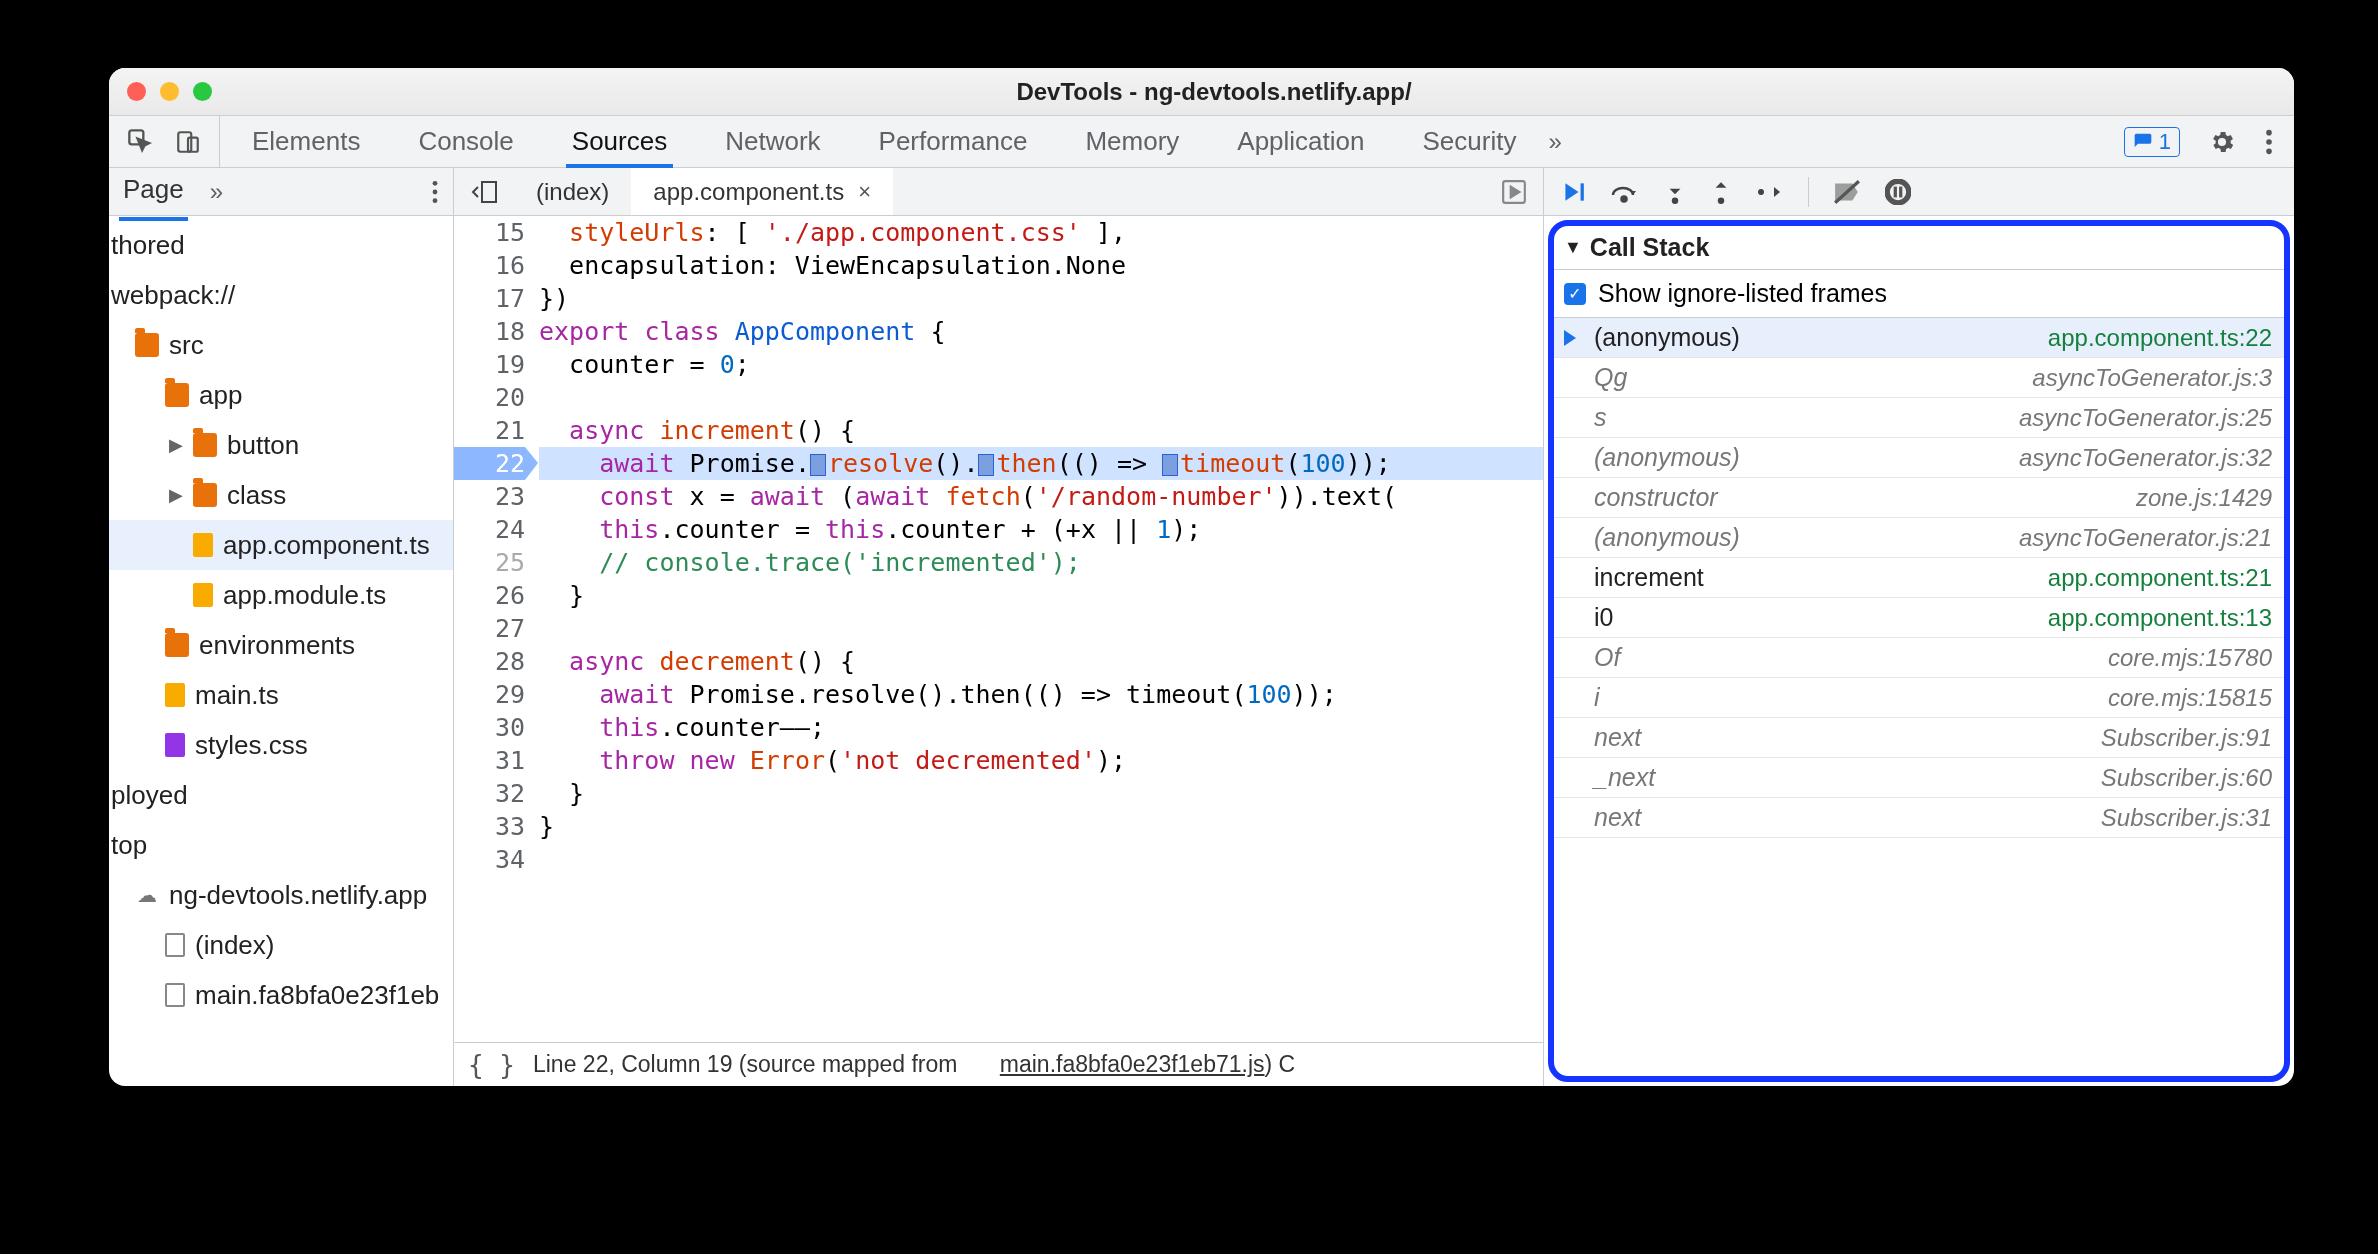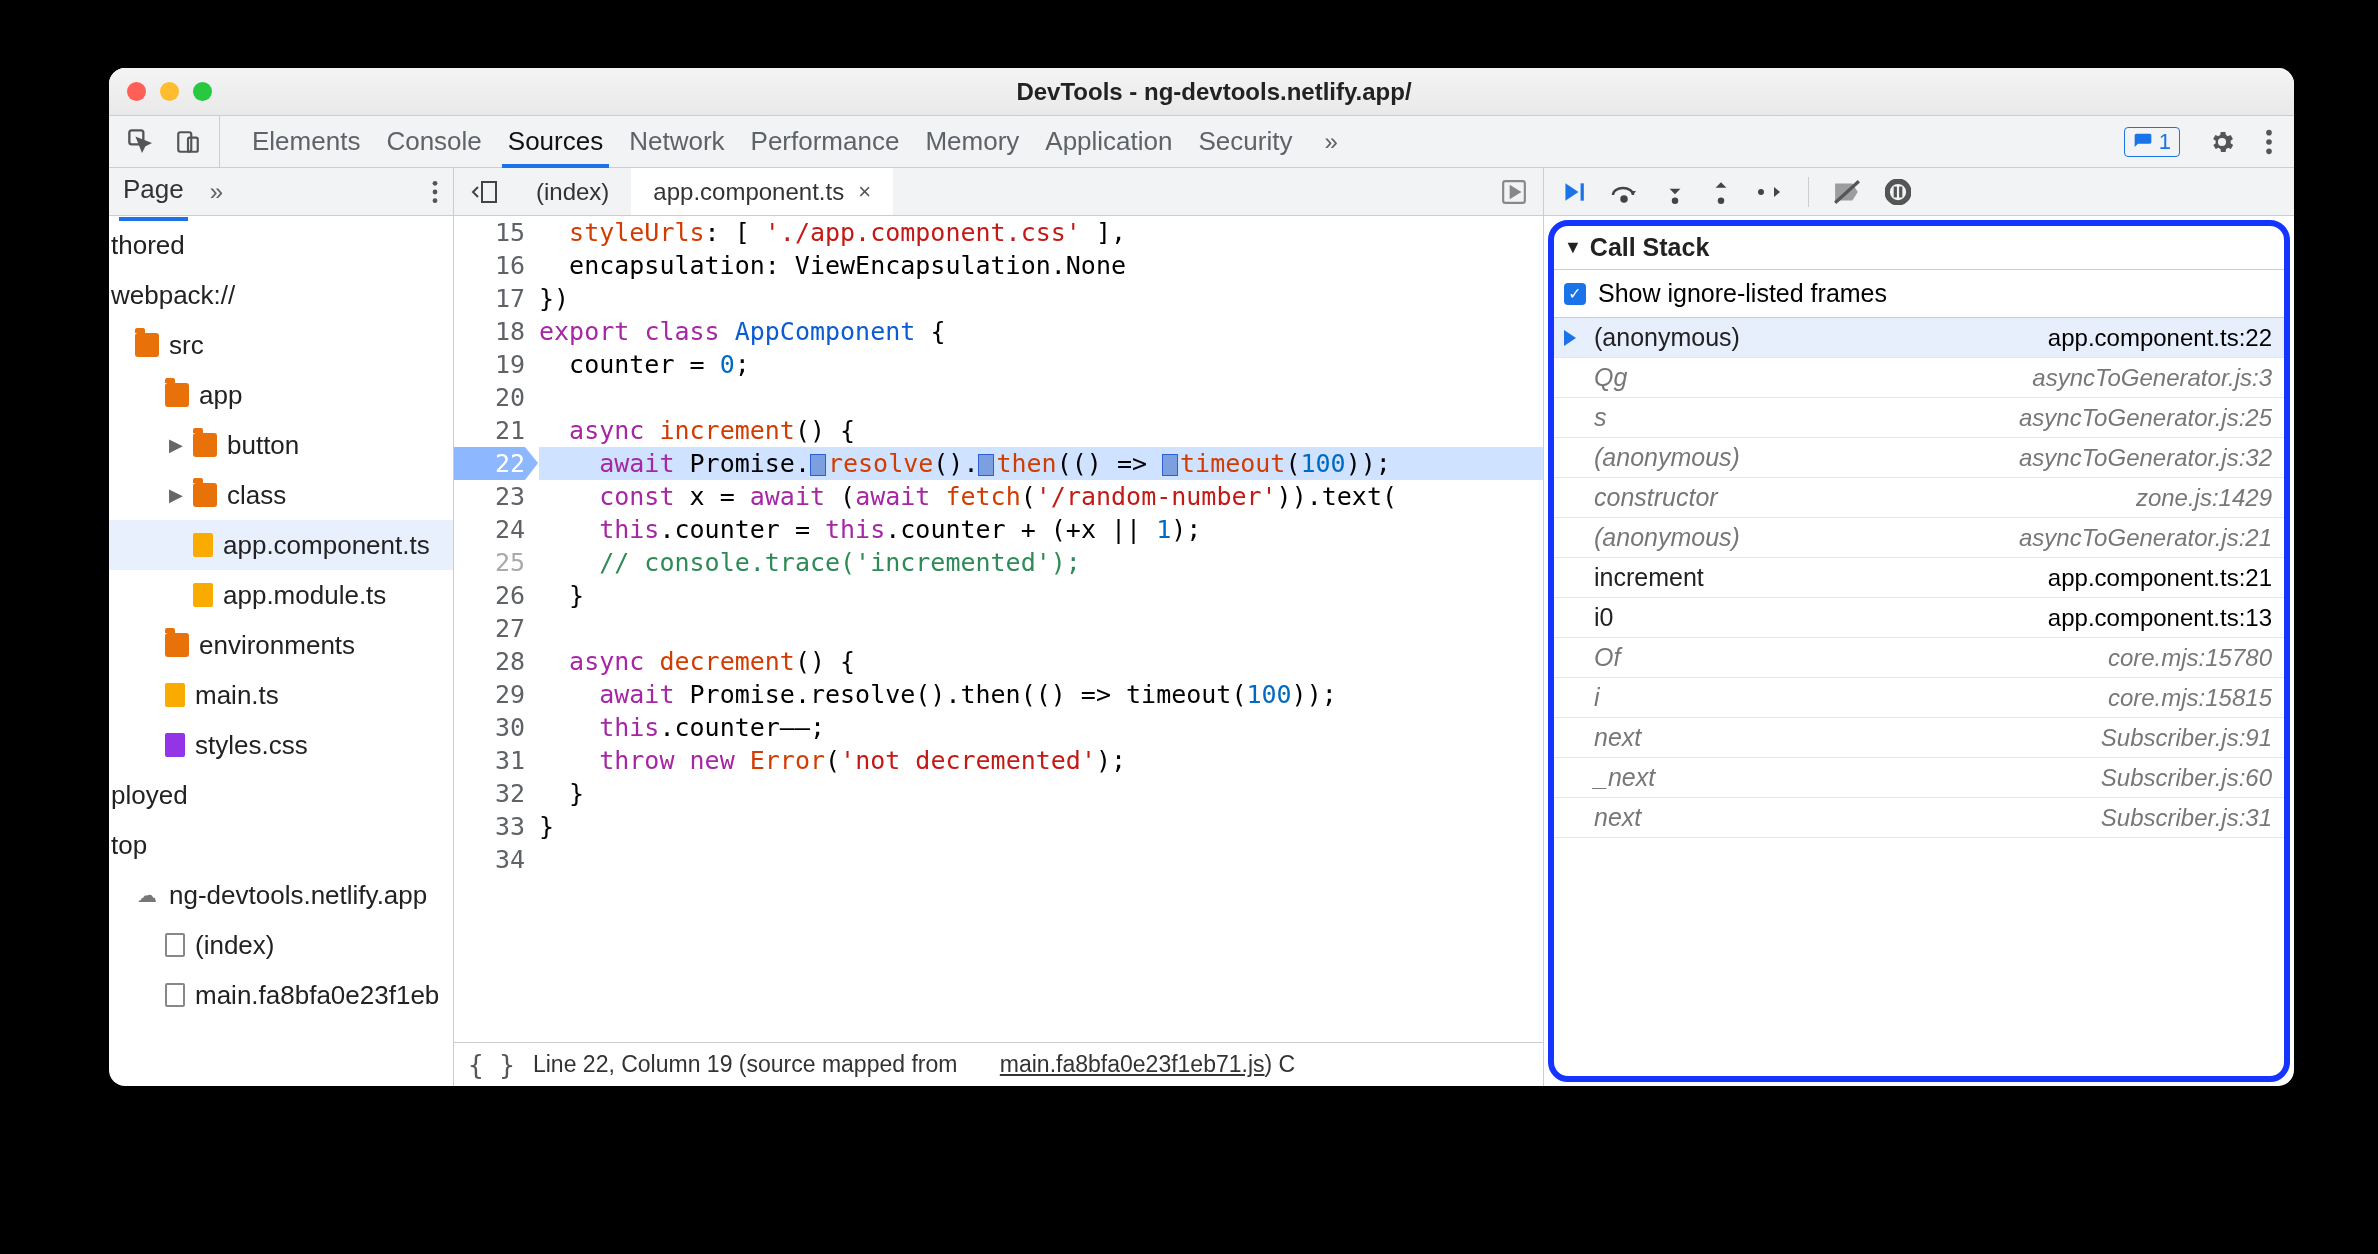--- a/index.html
+++ b/index.html
@@ -30,21 +30,21 @@
   .titlebar{height:48px;background:linear-gradient(#f4f4f5,#e9e9ea);display:flex;align-items:center;padding:0 18px;border-bottom:1px solid var(--grey-border);}
   .lights{display:flex;gap:14px;margin-right:20px;}
   .light{width:19px;height:19px;border-radius:50%;}
   .red{background:#ff5f57;}
   .yel{background:#febc2e;}
   .grn{background:#28c840;}
   .title{flex:1;text-align:center;font-size:24px;font-weight:600;color:#222;margin-right:80px;}
   
   .tabsbar{height:52px;display:flex;align-items:center;border-bottom:1px solid var(--grey-border);background:var(--grey-light);font-size:26px;color:#444;}
   .tb-left-icons{display:flex;gap:20px;padding:0 18px;align-items:center;border-right:1px solid var(--grey-border);height:100%;}
-  .tabs{display:flex;gap:26px;padding:0 32px;height:100%;align-items:center;}
+  .tabs{display:flex;gap:58px;padding:0 32px;height:100%;align-items:center;}
   .tab{cursor:default;position:relative;color:var(--grey-text);height:100%;display:flex;align-items:center;}
   .tab.active{color:#111;}
   .tab.active::after{content:"";position:absolute;left:-6px;right:-6px;bottom:-1px;height:4px;background:var(--blue);}
   .tb-spacer{flex:1;}
   .tb-right{display:flex;align-items:center;gap:28px;padding:0 20px;}
   .chev{font-size:24px;color:var(--grey-text);}
   .badge{display:inline-flex;align-items:center;gap:6px;border:1px solid var(--blue);border-radius:4px;padding:0 8px;height:30px;color:var(--blue);font-size:22px;}
   .gear,.kebab{color:#555;}
   
   .work{flex:1;display:flex;min-height:0;}
@@ -104,21 +104,21 @@
   .stack-head .tri{font-size:18px;}
   .stack-opt{height:48px;display:flex;align-items:center;gap:12px;padding:0 10px;font-size:25px;border-bottom:1px solid var(--grey-border);}
   .cbx{width:22px;height:22px;background:var(--blue);border-radius:4px;display:flex;align-items:center;justify-content:center;color:#fff;font-size:16px;}
   .frames{flex:1;overflow:auto;font-size:25px;}
   .frame{display:flex;align-items:center;justify-content:space-between;height:40px;padding:0 12px 0 40px;border-bottom:1px solid #e6e6e6;position:relative;}
   .frame.current{background:#e7eefc;}
   .frame.current::before{content:"";position:absolute;left:10px;top:50%;transform:translateY(-50%);width:0;height:0;border-top:8px solid transparent;border-bottom:8px solid transparent;border-left:12px solid var(--blue);}
   .frame.sub{color:#777;font-style:italic;}
   .frame .src-loc{color:#777;font-style:italic;font-size:24px;}
   .frame:not(.sub) .fn{color:#222;}
-  .frame:not(.sub) .src-loc{color:#000000;font-style:normal;}
+  .frame:not(.sub) .src-loc{color:#15803d;font-style:normal;}
   
   svg{display:block;}
 </style>
 </head>
 <body>
 
 <div class="stage">
 <div class="window">
 
   <div class="titlebar">

